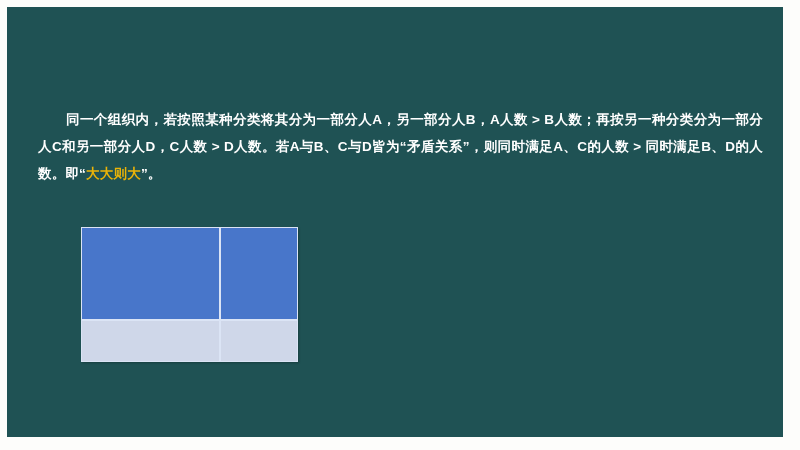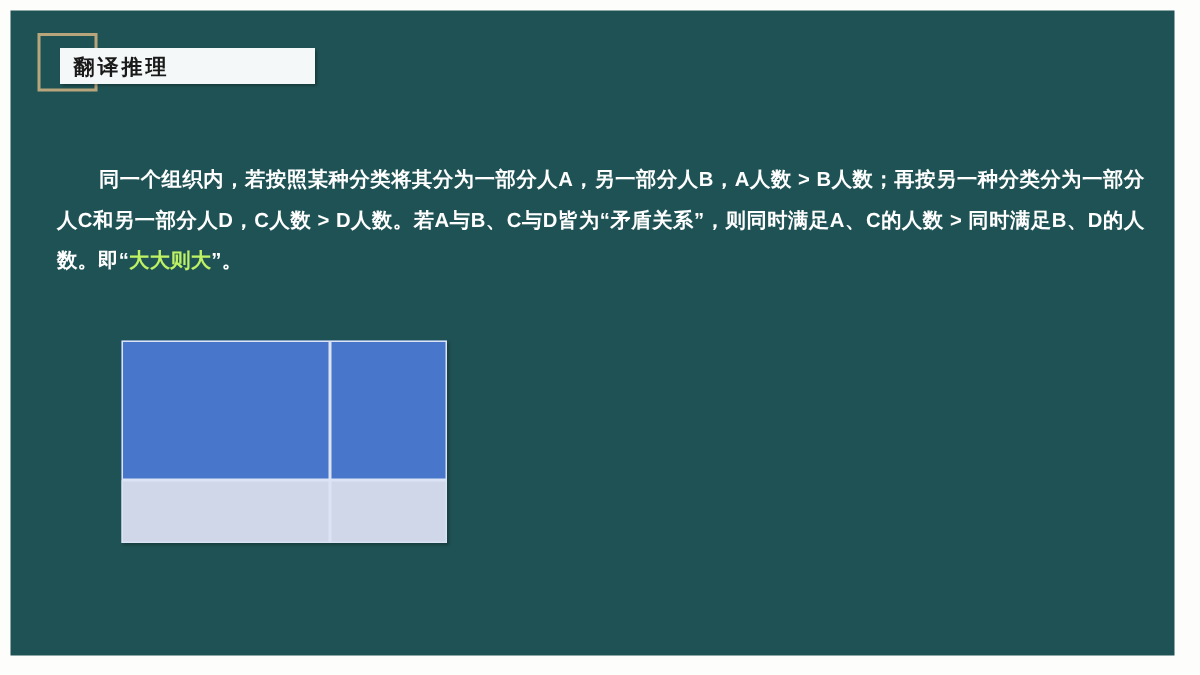--- a/index.html
+++ b/index.html
@@ -80,21 +80,21 @@
     color: #ffffff;
     font-size: 13.5px;
     font-weight: bold;
     line-height: 27px;
     text-indent: 28px;
     text-align: justify;
     text-justify: inter-ideograph;
     letter-spacing: 0.2px;
   }
   .accent-phrase {
-    color: #bef264;
+    color: #eab308;
   }
 
   
   #diagram-table {
     position: absolute;
     left: 74px;
     top: 220px;
     width: 213px;
     height: 135px;
     border-collapse: separate;
@@ -117,26 +117,20 @@
   .row-tall  { height: 93px; }
   .row-short { height: 42px; }
 </style>
 </head>
 <body>
 
 <div id="slide-root">
 
   <div id="slide-canvas">
 
-    <div id="title-group">
-      <div id="title-accent-square"></div>
-      <div id="title-plate">
-        <span id="title-text">翻译推理</span>
-      </div>
-    </div>
 
     <p id="body-paragraph"><span>同一个组织内，若按照某种分类将其分为一部分人A，另一部分人B，A人数 &gt; B人数；再按另一种分类分为一部分人C和另一部分人D，C人数 &gt; D人数。若A与B、C与D皆为“矛盾关系”，则同时满足A、C的人数 &gt; 同时满足B、D的人数。即“</span><span class="accent-phrase">大大则大</span><span>”。</span></p>
 
     <table id="diagram-table">
       <tbody>
         <tr class="row-tall">
           <td class="cell-top col-wide"></td>
           <td class="cell-top col-narrow"></td>
         </tr>
         <tr class="row-short">

